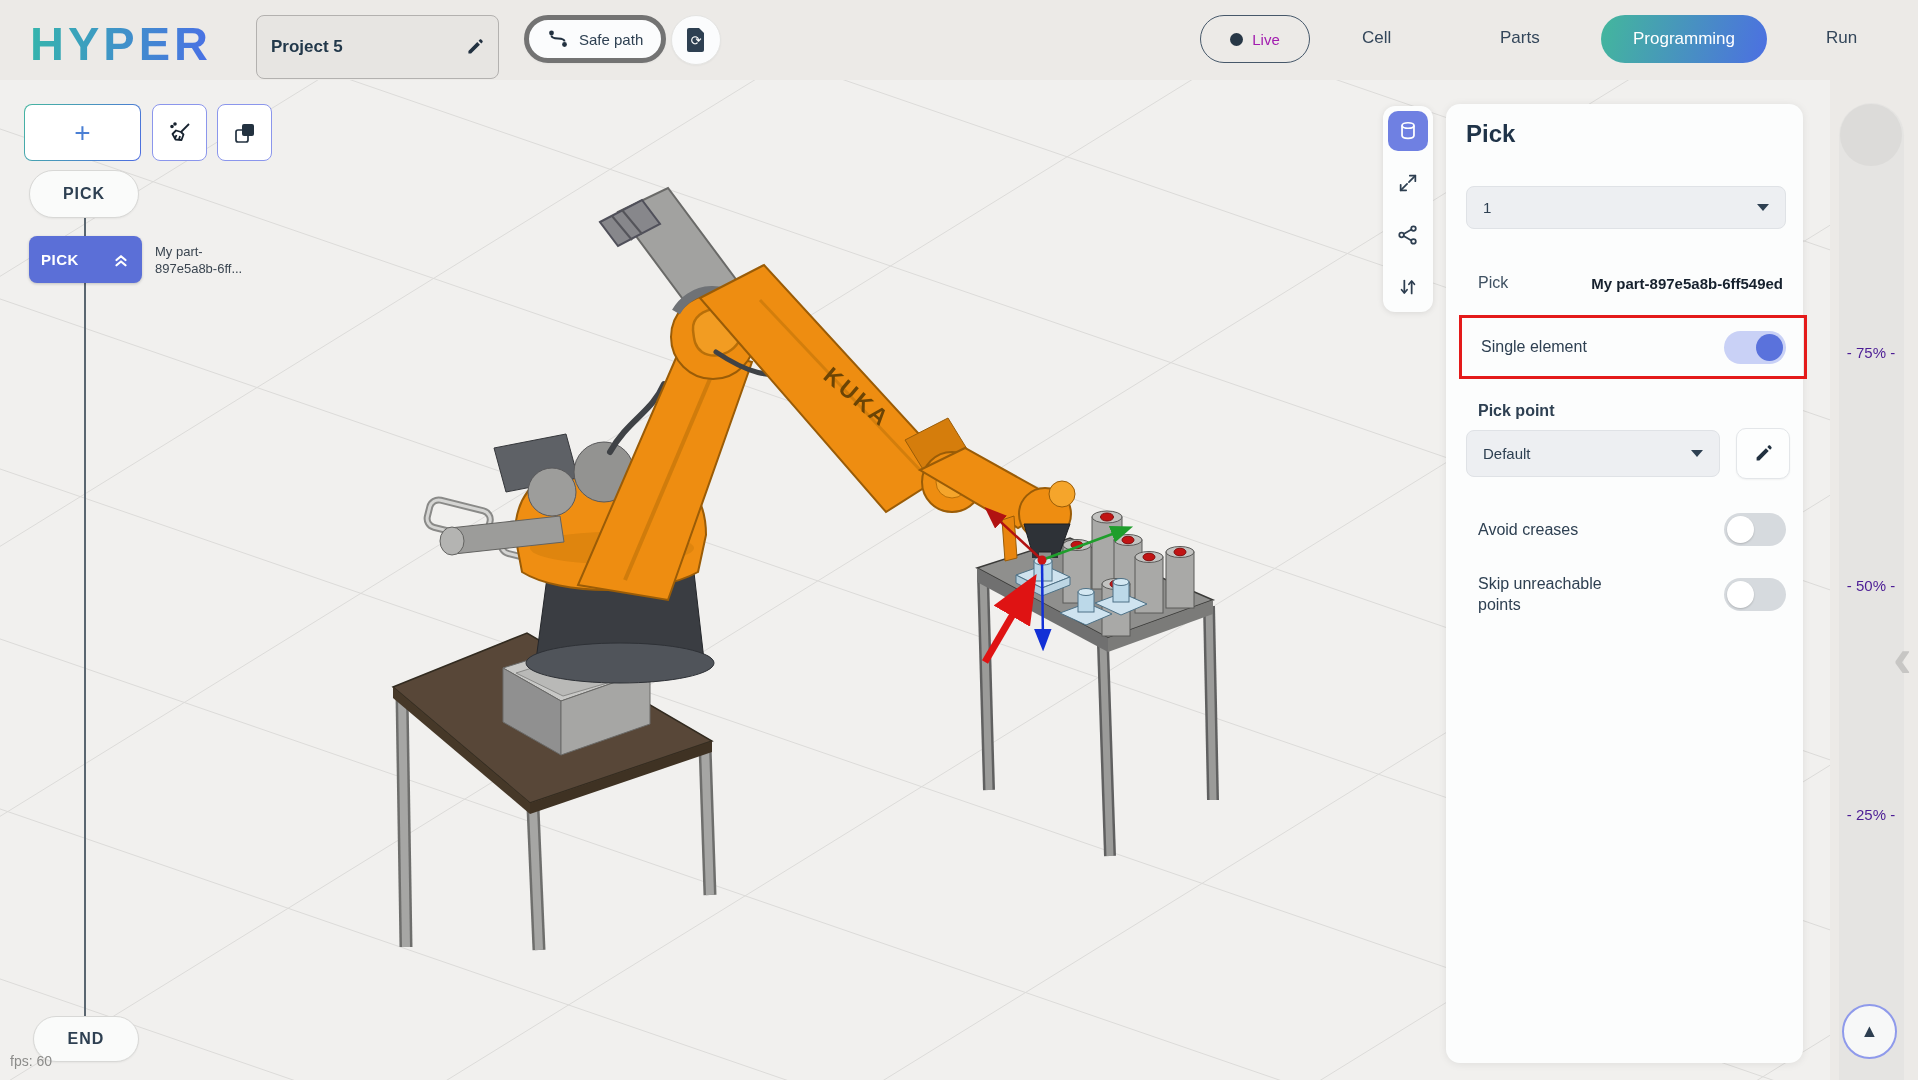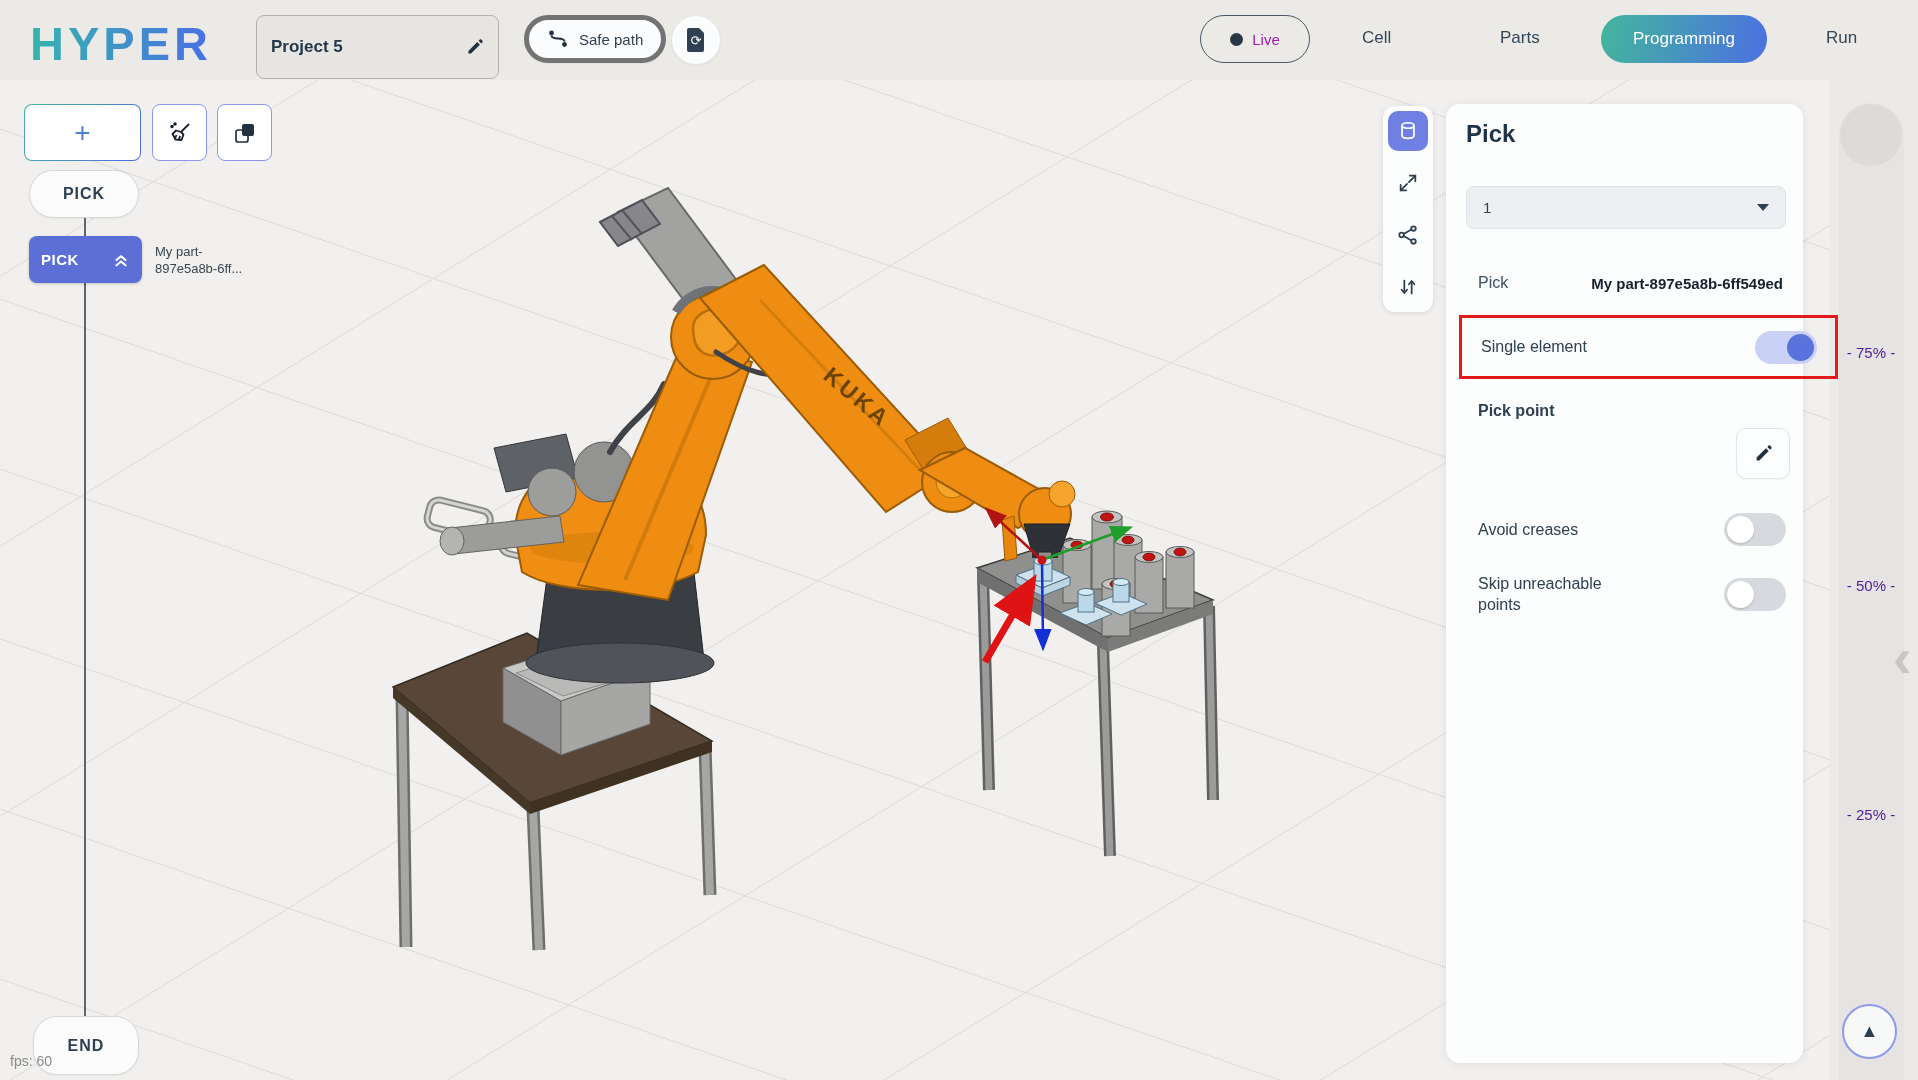--- a/index.html
+++ b/index.html
@@ -33,21 +33,21 @@
   .add-btn{left:24px;top:104px;width:117px;height:57px;display:flex;align-items:center;justify-content:center;
         font-size:28px;color:#4a7fd4;box-sizing:border-box;}
   .tool-btn{top:104px;width:55px;height:57px;background:#fff;border:1.5px solid #8b96ec;border-radius:8px;
         display:flex;align-items:center;justify-content:center;box-sizing:border-box;}
   .brush-btn{left:152px;} .copy-btn{left:217px;}
   .connector{left:84px;top:218px;width:2px;height:800px;background:#5a6670;}
   .node-pill{width:110px;height:48px;border-radius:24px;background:#fafbfa;border:1px solid #d8d8d6;
         display:flex;align-items:center;justify-content:center;font-size:16px;font-weight:700;
         color:#2e4052;letter-spacing:1px;box-shadow:0 1px 2px rgba(0,0,0,.05);box-sizing:border-box;}
   .start-node{left:29px;top:170px;}
-  .end-node{left:33px;top:1016px;width:106px;height:59px;}
+  .end-node{left:33px;top:1016px;width:106px;height:46px;}
   .pick-node{left:29px;top:236px;width:113px;height:47px;border-radius:8px;background:#5b6fd7;
         display:flex;align-items:center;justify-content:space-between;padding:0 12px;box-sizing:border-box;
         box-shadow:0 1px 3px rgba(0,0,0,.2);}
   .pick-node .lbl{color:#fff;font-size:15px;font-weight:700;letter-spacing:.5px;}
   .pick-part{left:155px;top:244px;width:120px;font-size:13px;line-height:1.3;color:#3a4550;}
   .fps{left:10px;top:1053px;font-size:14px;color:#8c8c8a;}
   
   .vtoolbar{left:1383px;top:106px;width:50px;border-radius:12px;background:#fcfdfd;
         box-shadow:0 1px 6px rgba(0,0,0,.10);display:flex;flex-direction:column;gap:12px;padding:5px;box-sizing:border-box;}
   .vbtn{width:40px;height:40px;border-radius:10px;display:flex;align-items:center;justify-content:center;}
@@ -58,21 +58,21 @@
   .panel .title{position:absolute;left:20px;top:16px;font-size:24px;font-weight:700;color:#1f3348;}
   .select{position:absolute;background:#edeff2;border:1px solid #dfe2e6;border-radius:8px;
         display:flex;align-items:center;justify-content:space-between;padding:0 16px;box-sizing:border-box;
         font-size:15px;color:#2e4052;}
   .caret{width:0;height:0;border-left:6px solid transparent;border-right:6px solid transparent;
         border-top:7px solid #2e4052;}
   .sel-index{left:20px;top:82px;width:320px;height:43px;}
   .row-pick{position:absolute;left:32px;right:20px;top:170px;display:flex;justify-content:space-between;align-items:center;}
   .row-pick .k{font-size:16px;color:#3f5162;}
   .row-pick .v{font-size:15px;font-weight:700;color:#16212e;}
-  .red-box{position:absolute;left:13px;top:211px;width:379px;height:64px;border:3px solid #e41a1a;
+  .red-box{position:absolute;left:13px;top:211px;width:348px;height:64px;border:3px solid #e41a1a;
         display:flex;align-items:center;justify-content:space-between;padding:0 18px 0 19px;box-sizing:border-box;}
   .field-label{font-size:16px;color:#2e4052;}
   .toggle{width:62px;height:33px;border-radius:17px;position:relative;flex:0 0 auto;}
   .toggle .knob{position:absolute;top:3px;width:27px;height:27px;border-radius:50%;}
   .toggle.on{background:#c9d1f6;} .toggle.on .knob{right:3px;background:#5a72dc;}
   .toggle.off{background:#d6dade;} .toggle.off .knob{left:3px;background:#fff;box-shadow:0 1px 2px rgba(0,0,0,.18);}
   .pickpoint-label{position:absolute;left:32px;top:298px;font-size:16px;font-weight:600;color:#2e4052;}
   .sel-default{left:20px;top:326px;width:254px;height:47px;}
   .edit-btn{position:absolute;left:290px;top:324px;width:54px;height:51px;background:#fdfefe;
         border:1px solid #e3e6e9;border-radius:10px;display:flex;align-items:center;justify-content:center;
@@ -395,20 +395,24 @@
     </div>
 
     <div class="red-box">
       <span class="field-label">Single element</span>
       <div class="toggle on">
           <div class="knob"></div>
         </div>
     </div>
 
     <div class="pickpoint-label">Pick point</div>
+    <div class="select sel-default">
+      <span>Default</span>
+      <span class="caret"></span>
+    </div>
     <div class="edit-btn">
       <svg width="20" height="20" viewBox="0 0 20 20">
           <path d="M12.9 4.3l2.8 2.8L6.4 16.4H3.6v-2.8L12.9 4.3zM14.3 2.9l1.3-1.3c.4-.4 1.1-.4 1.5 0l1.3 1.3c.4.4.4 1.1 0 1.5l-1.3 1.3-2.8-2.8z" fill="#223140"></path>
         </svg>
     </div>
 
     <div class="row-toggle row-skip">
       <span class="field-label">Skip unreachable points</span>
       <div class="toggle off">
           <div class="knob"></div>

